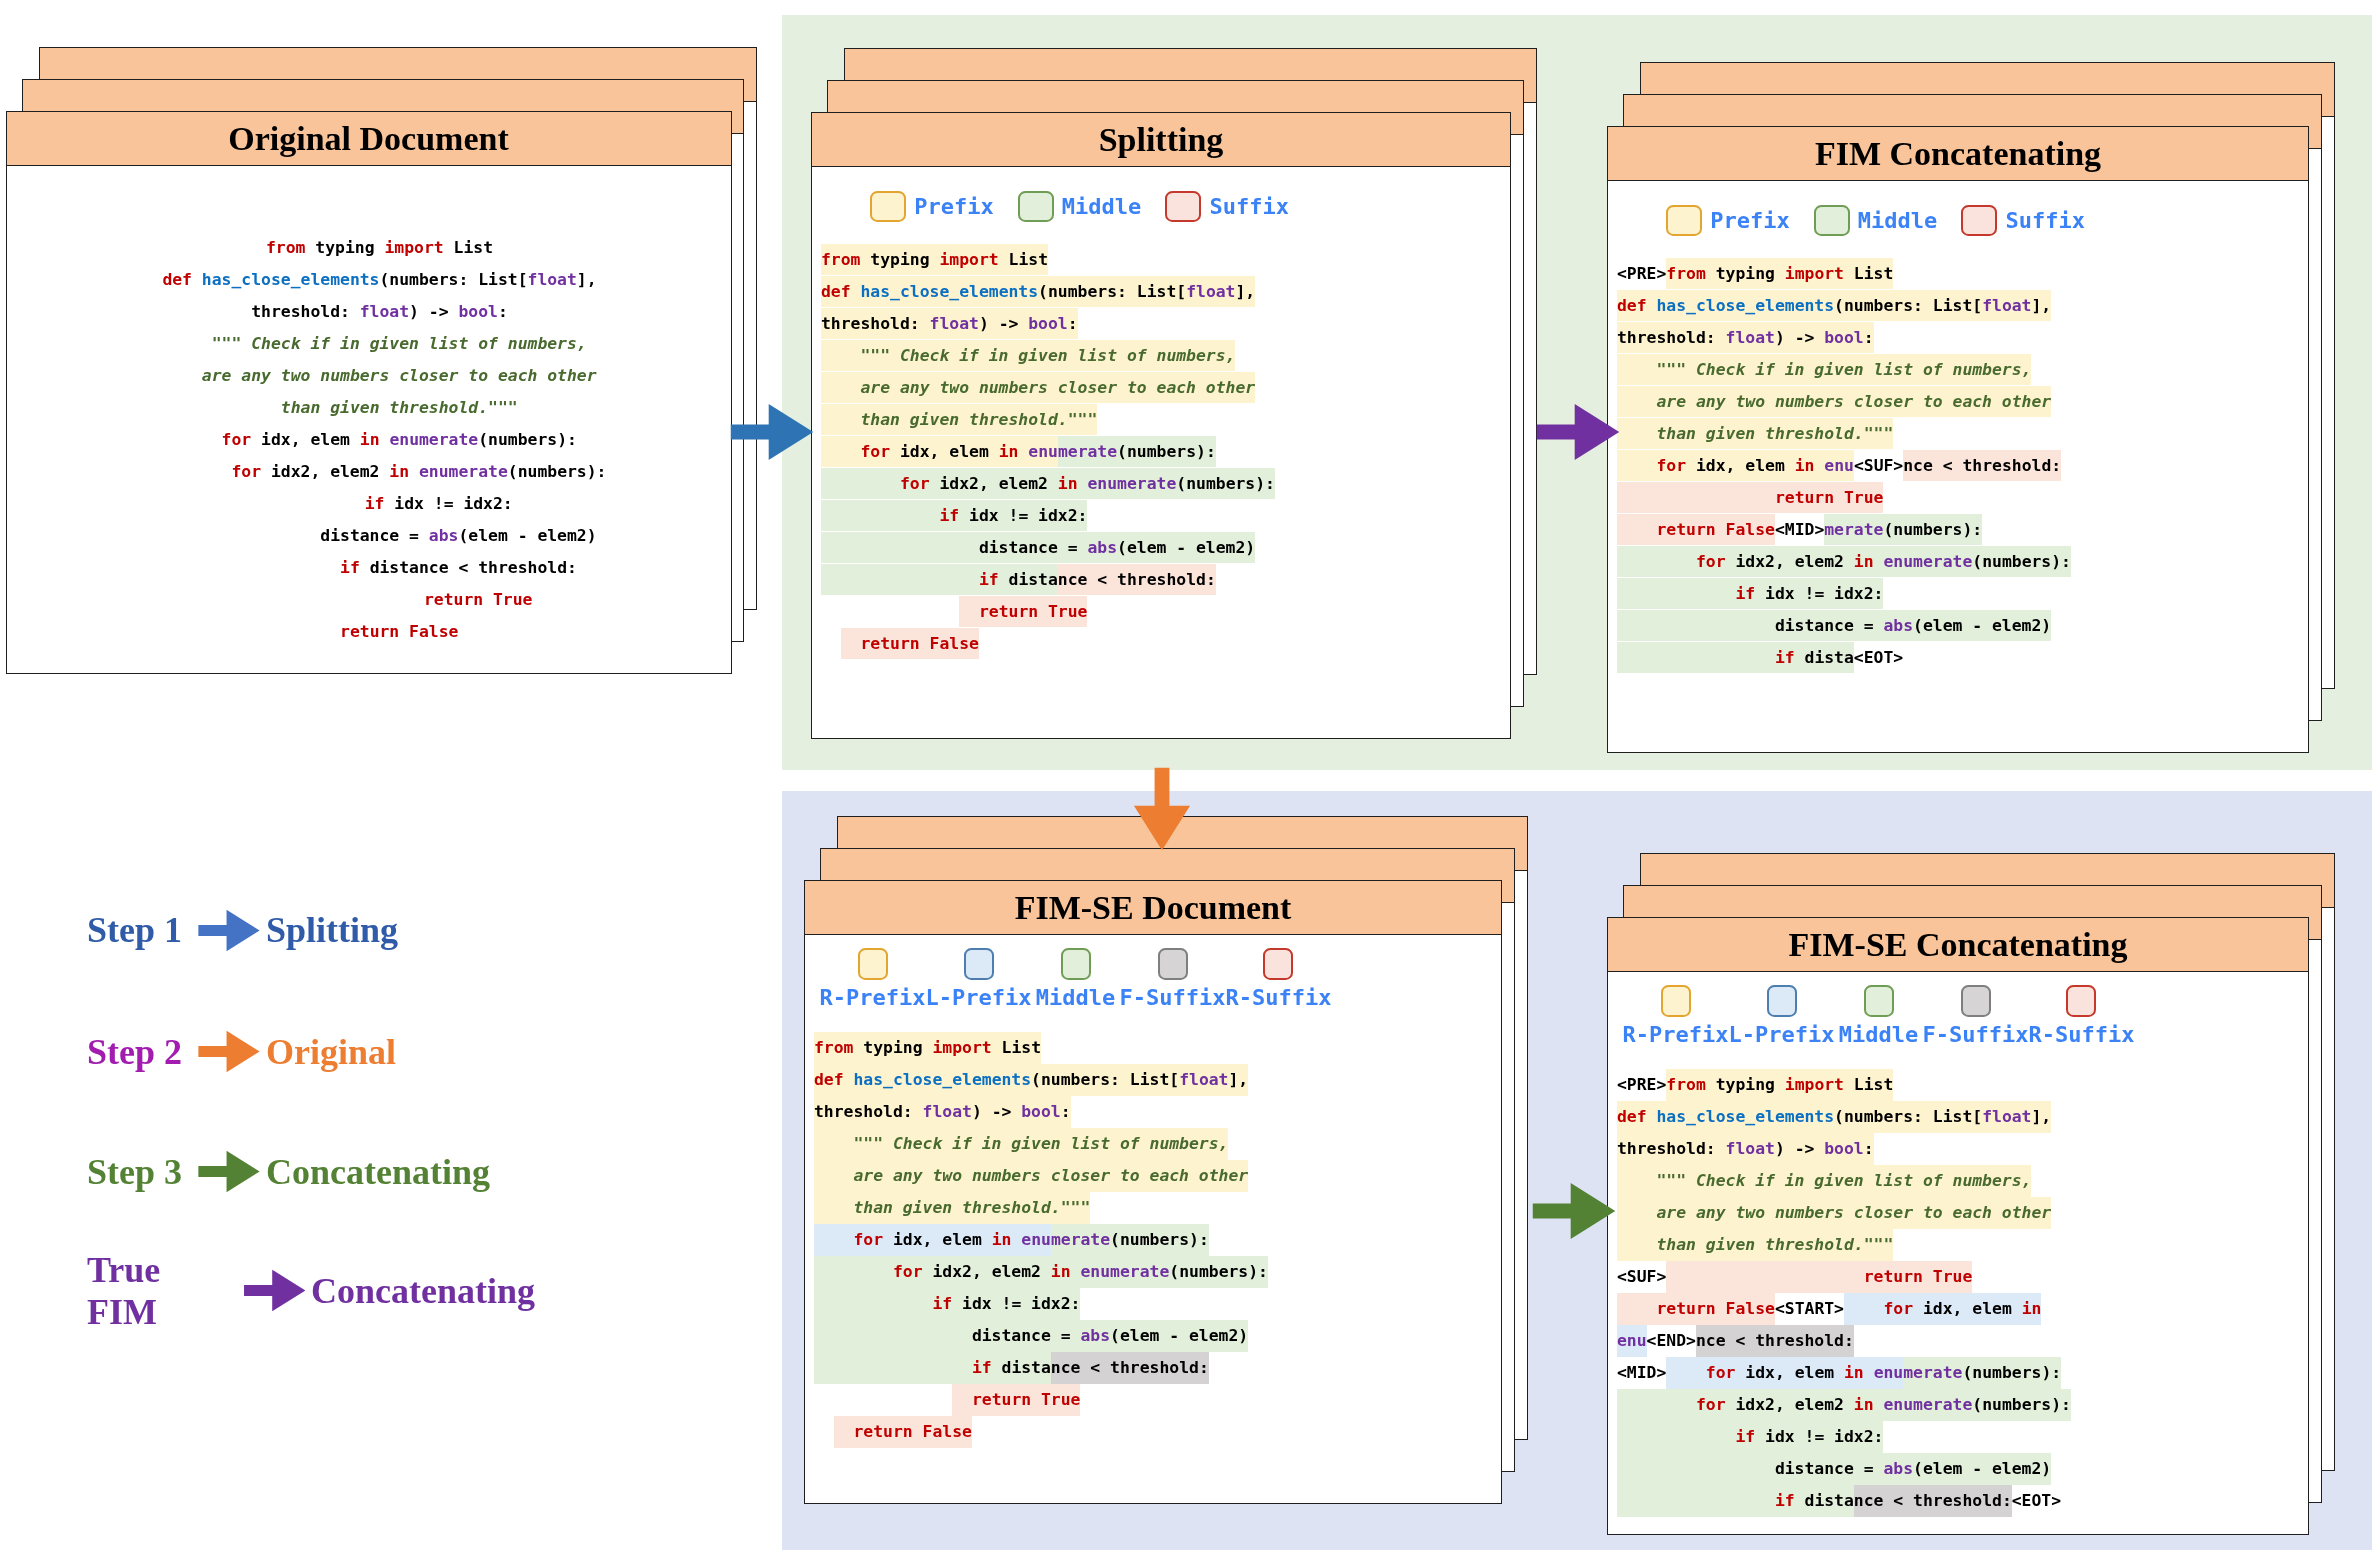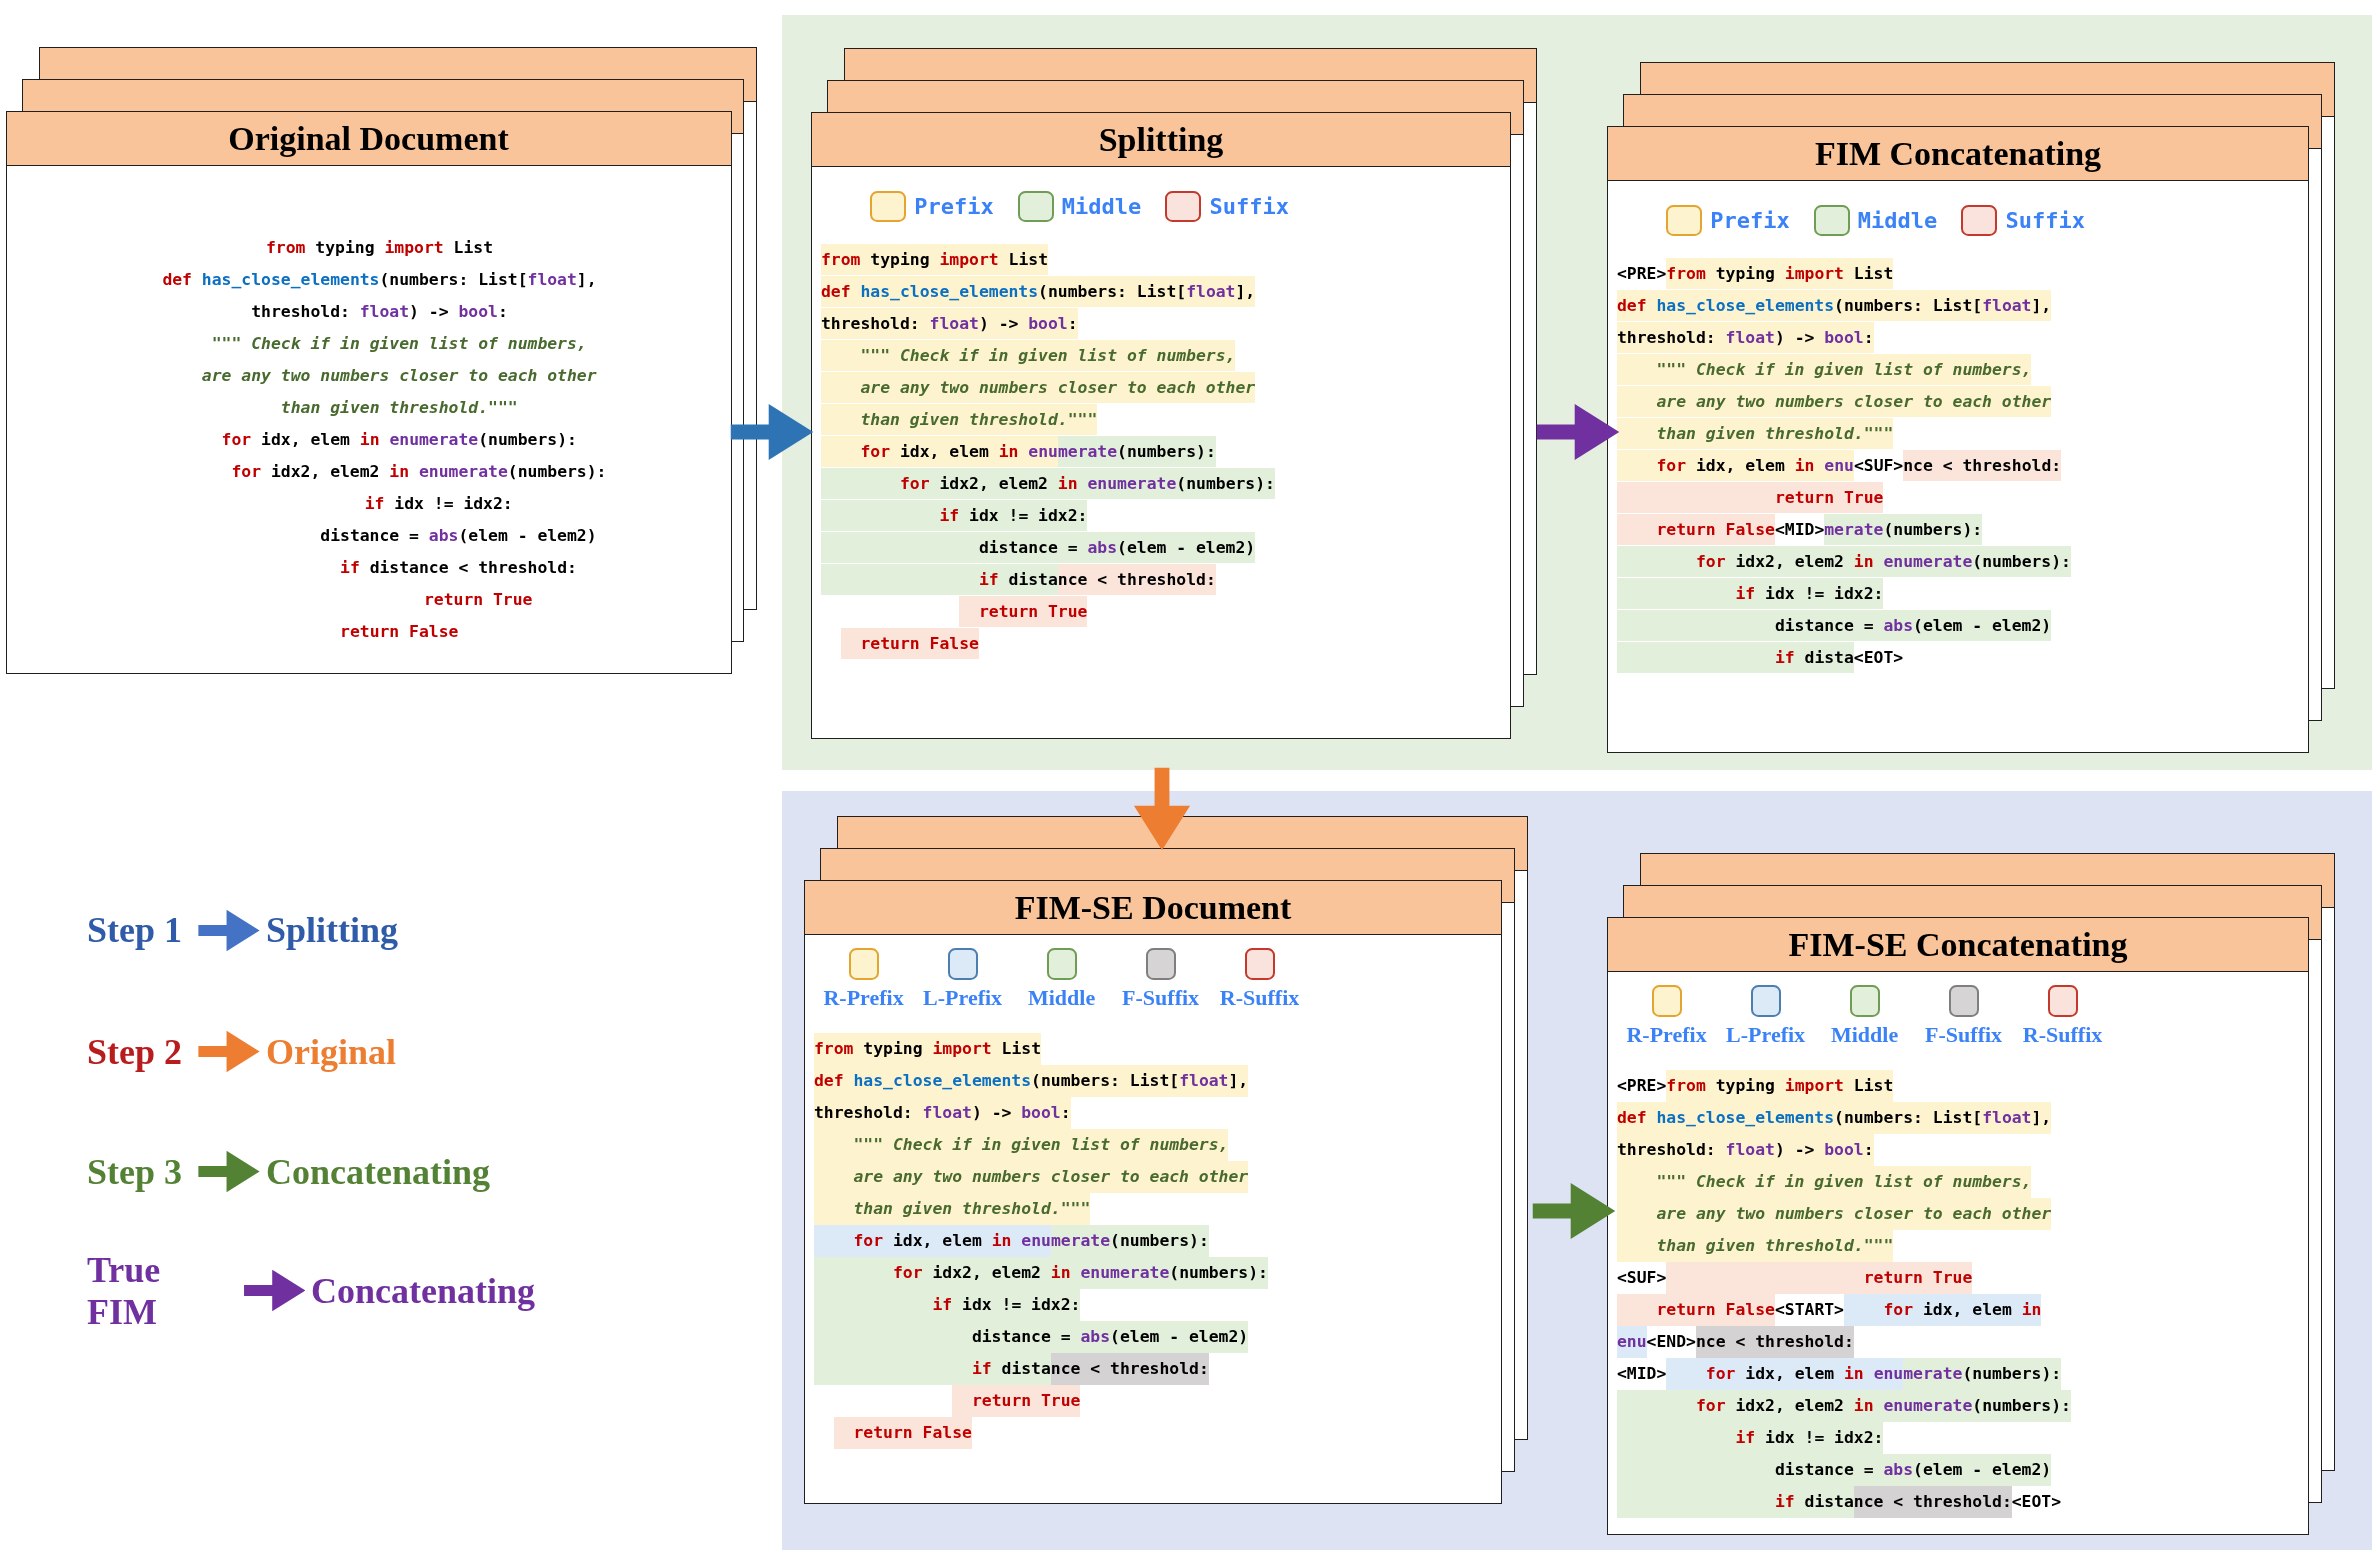--- a/index.html
+++ b/index.html
@@ -35,21 +35,21 @@
   .h-y{background:var(--hl_y);padding:6.4px 0;}
   .h-g{background:var(--hl_g);padding:6.4px 0;}
   .h-r{background:var(--hl_r);padding:6.4px 0;}
   .h-b{background:var(--hl_b);padding:6.4px 0;}
   .h-gy{background:var(--hl_gy);padding:6.4px 0;}
 
   .legend{display:flex;align-items:center;}
   .legend3{margin:24px 0 0 58px;gap:24px;}
   .legend3 .lg-item{display:flex;align-items:center;gap:8.2px;}
   .legend3 .lg-swatch{width:36px;height:31px;}
-  .legend5{margin:12.8px 0 0 14.6px;gap:11px;align-items:flex-start;font-family:Liberation Serif, serif;}
+  .legend5{margin:12.8px 0 0 14.6px;align-items:flex-start;}
   .legend5 .lg-item{display:flex;flex-direction:column;align-items:center;gap:5.5px;min-width:88px;}
   .legend5 .lg-swatch{width:30px;height:32px;}
   .lg-swatch{border:2.7px solid #000;border-radius:7.3px;box-sizing:border-box;background:#fff;}
   .lg-label{font-size:22px;font-weight:bold;color:#3b82f6;white-space:nowrap;}
 
   .code-wrap{padding-left:9px;}
   .code-wrap.original{padding-left:22px;}
 
   .steps{position:absolute;left:87px;top:898px;z-index:3;}
   .step-row{position:absolute;display:flex;align-items:center;gap:6px;height:55px;
@@ -307,21 +307,21 @@
 
 <div class="steps">
   <div class="step-row" style="top:4.6px;">
     <span class="step-label" style="color:#2F5BA8;">Step 1</span>
     <svg width="62" height="49" viewBox="0 0 100 80">
       <polygon points="0,31 46,31 46,6 100,40 46,74 46,49 0,49" fill="#4472C4"></polygon>
     </svg>
     <span style="color:#2F5BA8;">Splitting</span>
   </div>
   <div class="step-row" style="top:126px;">
-    <span class="step-label" style="color:#b91c1c;">Step 2</span>
+    <span class="step-label" style="color:#a21caf;">Step 2</span>
     <svg width="62" height="49" viewBox="0 0 100 80">
       <polygon points="0,31 46,31 46,6 100,40 46,74 46,49 0,49" fill="#ED7D31"></polygon>
     </svg>
     <span style="color:#ED7D31;">Original</span>
   </div>
   <div class="step-row" style="top:246px;">
     <span class="step-label" style="color:#548235;">Step 3</span>
     <svg width="62" height="49" viewBox="0 0 100 80">
       <polygon points="0,31 46,31 46,6 100,40 46,74 46,49 0,49" fill="#548235"></polygon>
     </svg>

